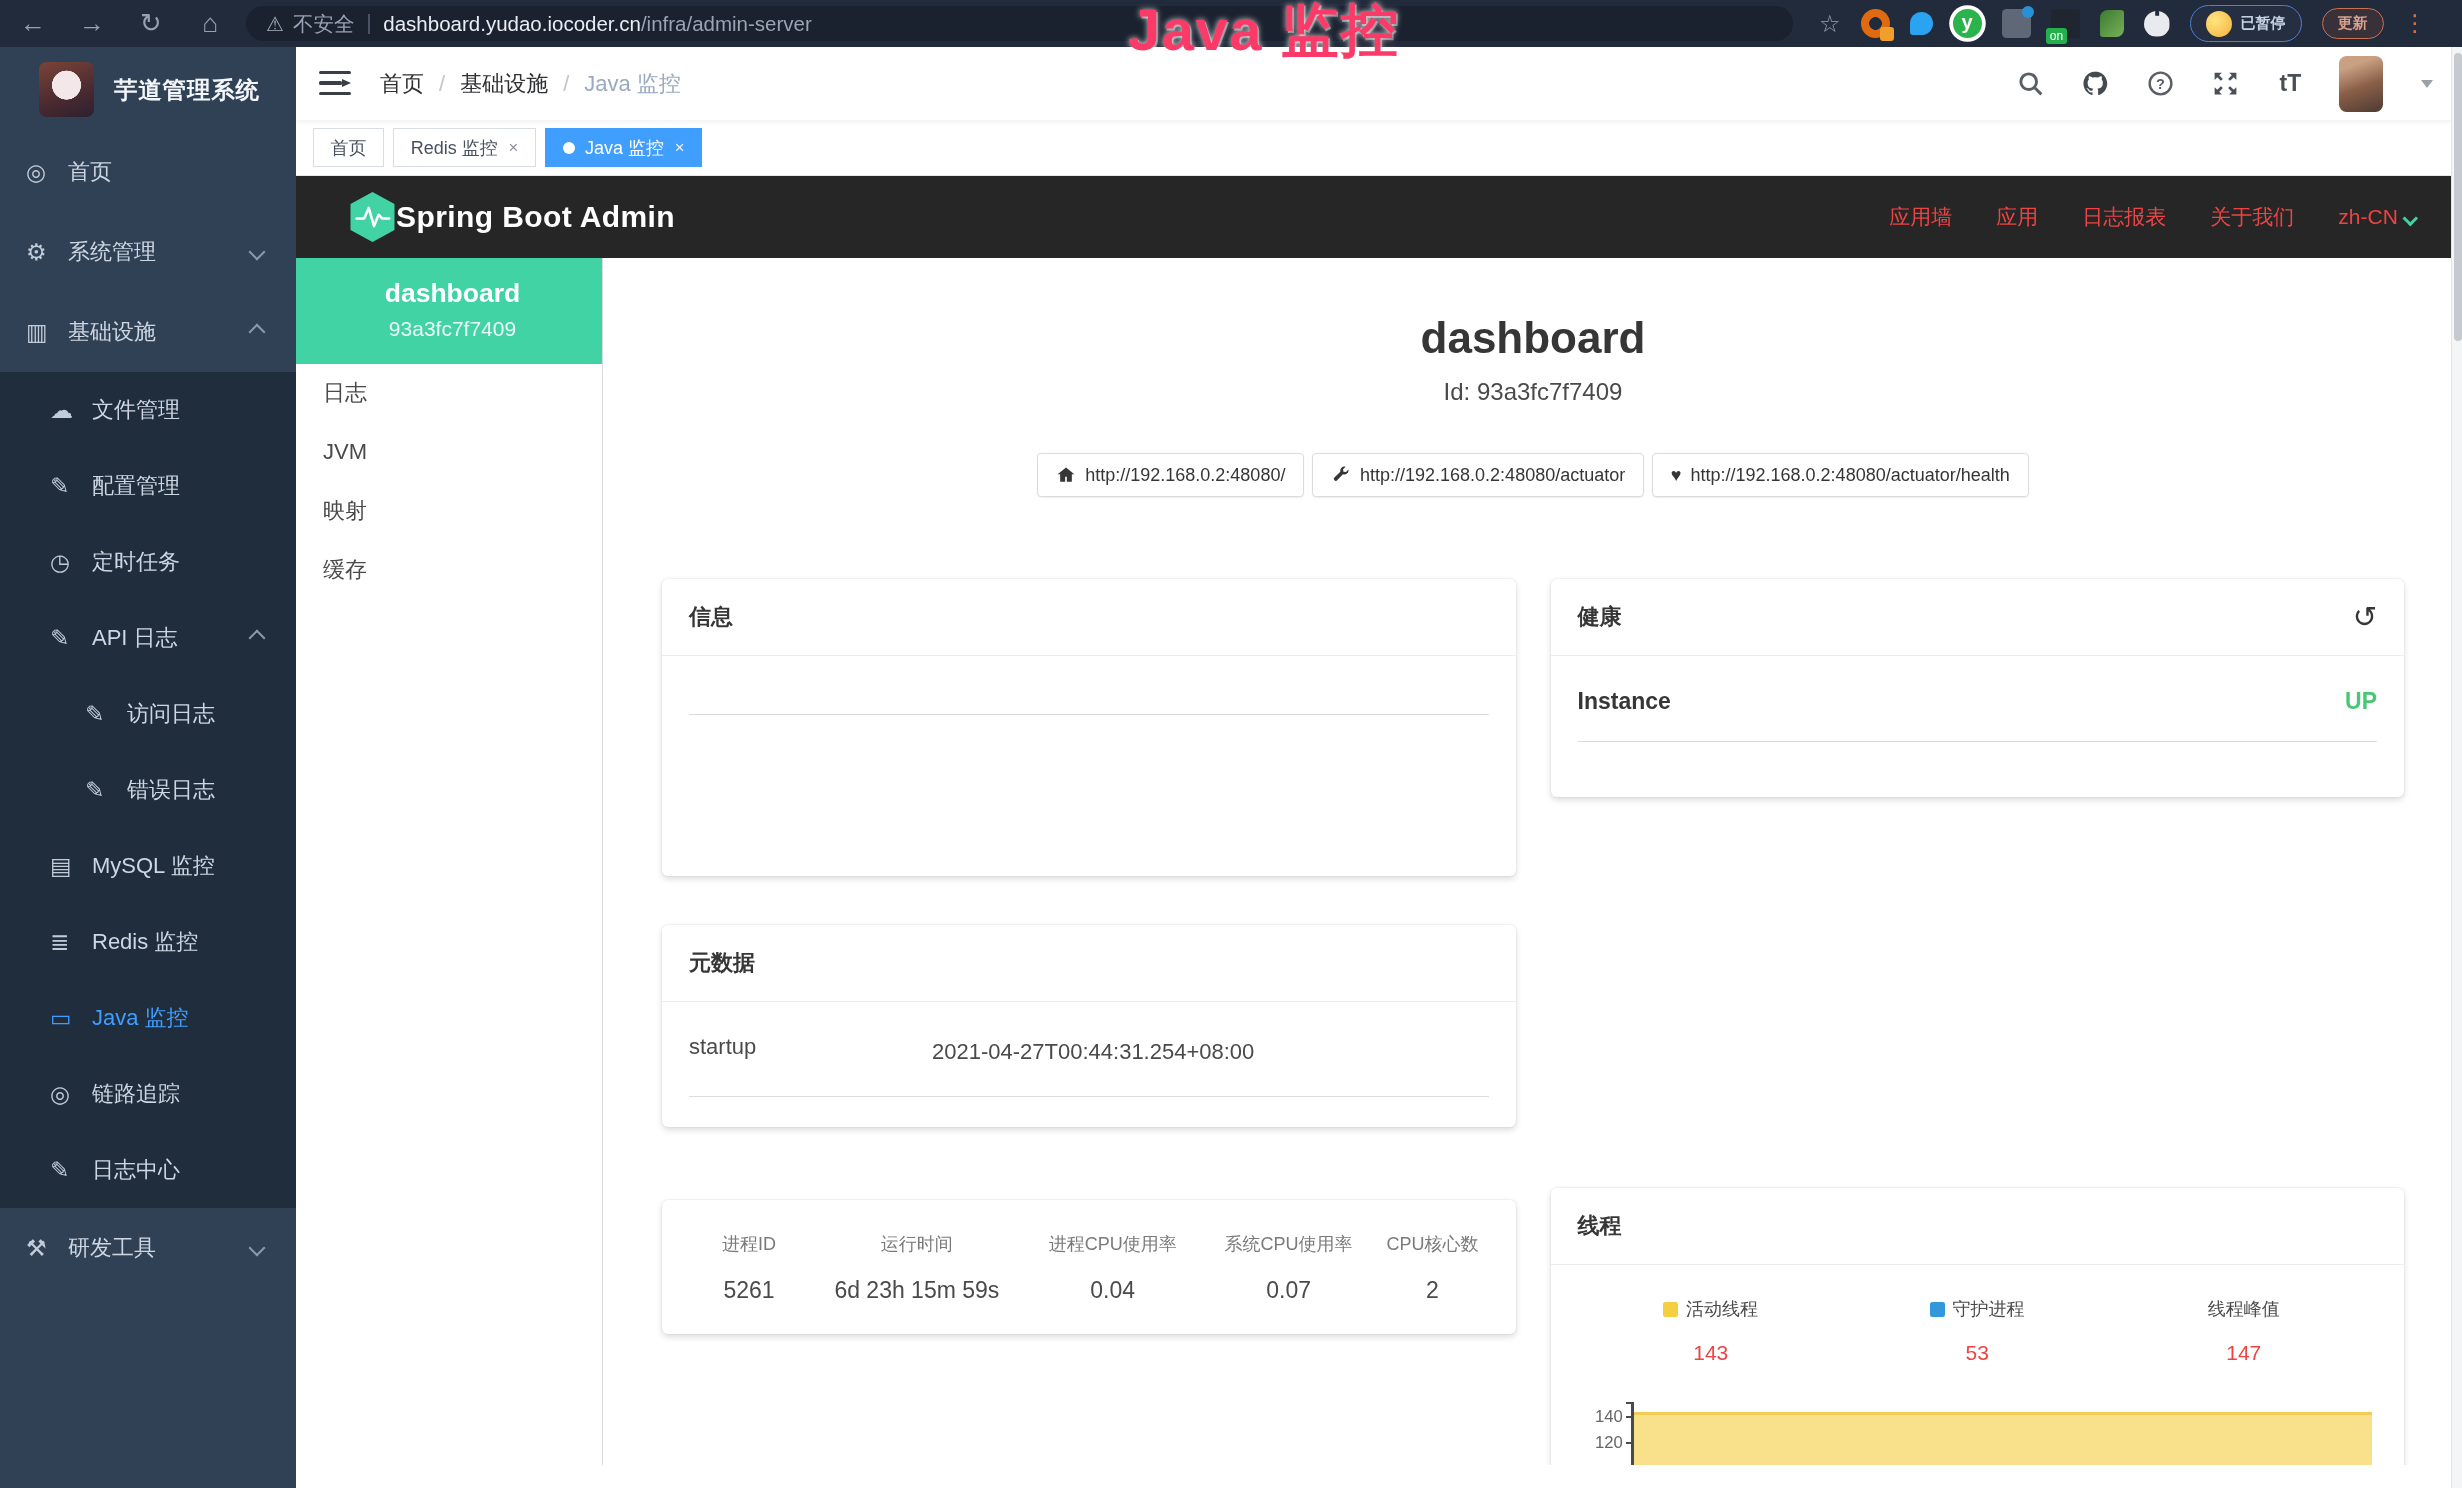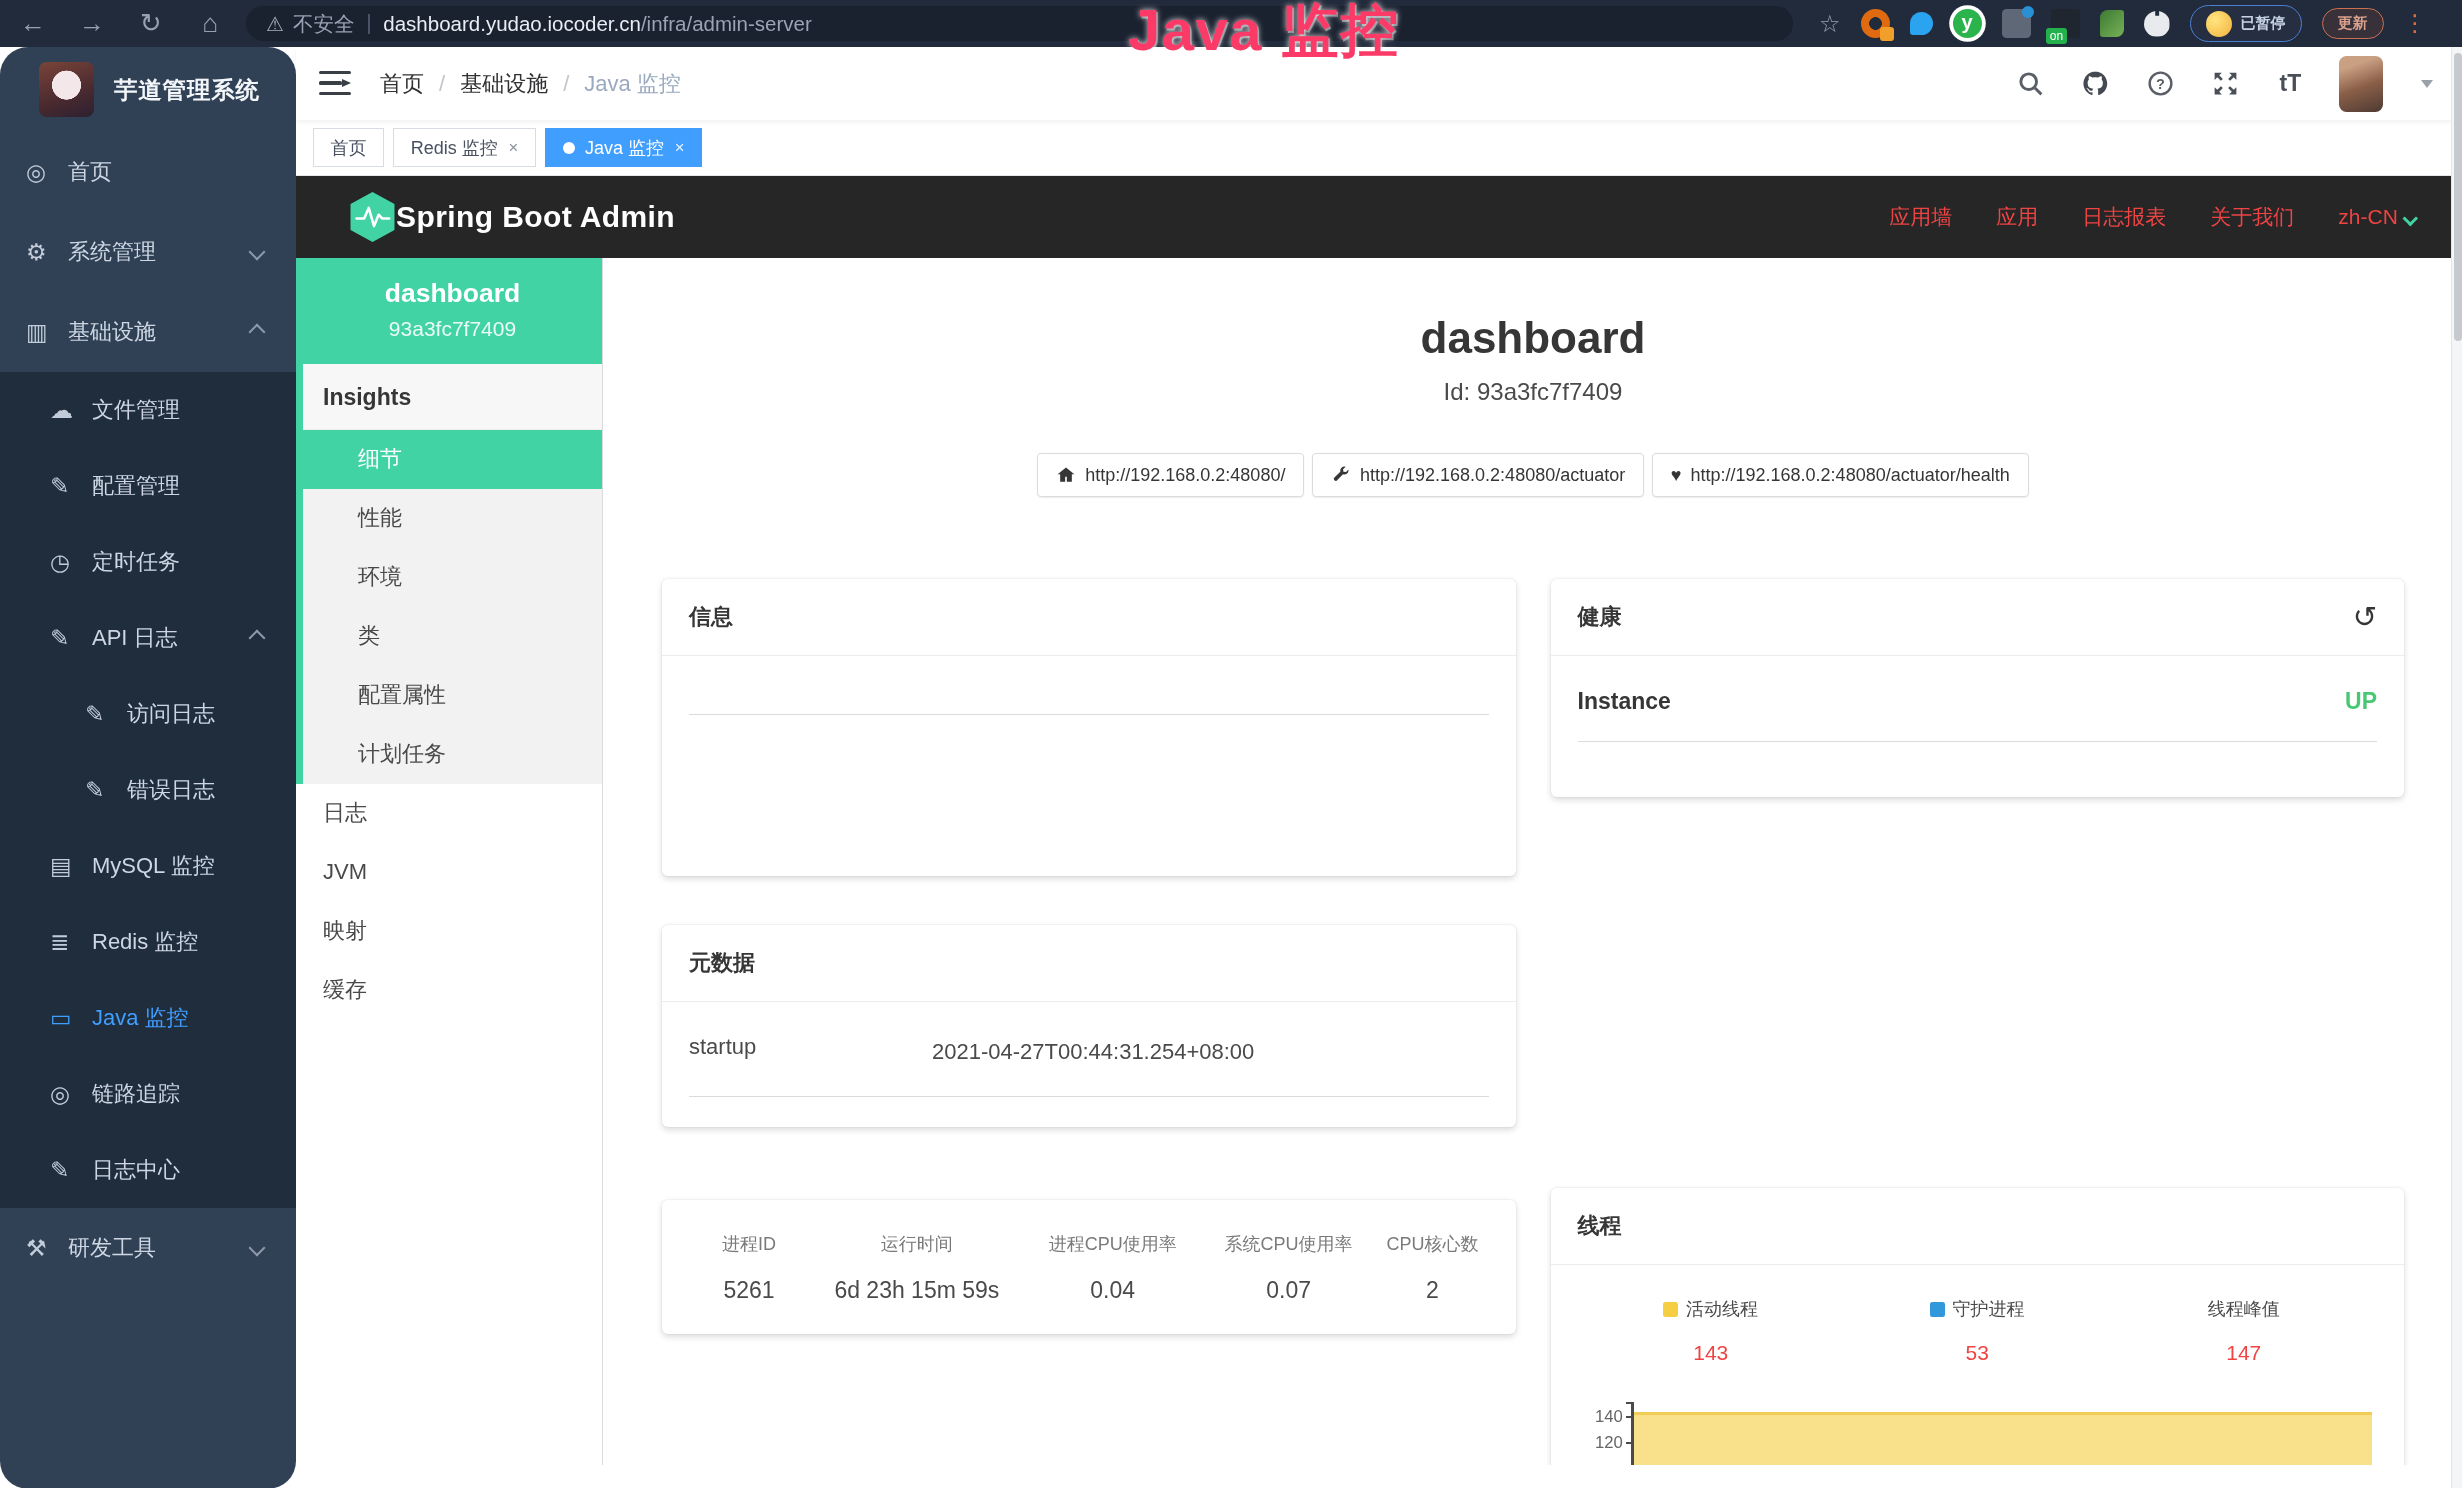--- a/index.html
+++ b/index.html
@@ -30,21 +30,21 @@
   .ext.e5::after { content:"on"; position:absolute; left:-4.6px; bottom:-6px; background:#23b14d; color:#fff; font-size:12px; border-radius:3px; padding:0.8px 3.8px; }
   .ext.e6 { background:linear-gradient(135deg,#3d7a33,#77b257); border-radius:7.6px 3px 7.6px 3px; width:24px; height:27px; }
   .ext.e7 { background:#e8eaee; border-radius:50%; width:26px; height:26px; clip-path:polygon(0 0,45% 0,45% 20%,60% 20%,60% 0,100% 0,100% 100%,0 100%); }
   .pill { display:flex; align-items:center; gap:9px; border-radius:20px; padding:4.6px 15px; font-size:15px;font-weight:bold; }
   .pill.paused { border:1.5px solid #4a7fd4; color:#c7d2e6; background:#262f42; }
   .pill.paused .face { width:26px; height:26px; border-radius:50%; background:radial-gradient(circle at 35% 35%, #ffe580, #f4b13d); }
   .pill.update { border:1.5px solid #c96f52; color:#d9a08d; background:rgba(190,85,55,.15); }
   .kebab { color:#e0703f; font-size:23px; letter-spacing:0; width:12px; line-height:9px; }
 
   
-  .el-sidebar { position:absolute; top:47px; left:0; width:296px; height:1442px; background:#304156; color:#c6d0de;border-radius:28px; }
+  .el-sidebar { position:absolute; top:47px; left:0; width:296px; height:1442px; background:#304156; color:#c6d0de; }
   .logo-row { height:85px; display:flex; align-items:center; padding-left:39px; gap:20px; }
   .logo-img { width:55px; height:55px; border-radius:7.6px; background:
       radial-gradient(circle at 50% 42%, #f4e7ea 0 34%, transparent 35%),
       radial-gradient(circle at 38% 36%, #333 0 6%, transparent 7%),
       radial-gradient(circle at 62% 36%, #333 0 6%, transparent 7%),
       linear-gradient(160deg,#7a4438,#4a2a30 60%,#2c2030); }
   .logo-title { color:#f2f5f9; font-size:23.5px; font-weight:bold; letter-spacing:0.8px; }
   .menu { display:flex; flex-direction:column; }
   .mi { display:flex; align-items:center; height:80px; padding-left:26px; font-size:22px; color:#cdd6e2; position:relative; cursor:pointer; }
   .mi .ic { width:42px; font-size:23px; color:#c2cbd8; flex:0 0 42px; }
@@ -341,29 +341,20 @@
         <span class="nitem"><span>zh-CN</span><span class="gchev"></span></span>
       </nav>
     </div>
 
     <div class="sba-body">
 
       <aside class="sba-side">
         <div class="inst-head">
           <div class="inst-name">dashboard</div>
           <div class="inst-id">93a3fc7f7409</div>
-        </div>
-        <div class="insights-group">
-          <div class="side-section">Insights</div>
-          <div class="side-item active">细节</div>
-          <div class="side-item">性能</div>
-          <div class="side-item">环境</div>
-          <div class="side-item">类</div>
-          <div class="side-item">配置属性</div>
-          <div class="side-item">计划任务</div>
         </div>
         <div class="side-root">日志</div>
         <div class="side-root">JVM</div>
         <div class="side-root">映射</div>
         <div class="side-root">缓存</div>
       </aside>
 
       <main class="sba-content">
         <h1 class="page-title">dashboard</h1>
         <div class="page-id">Id: 93a3fc7f7409</div>

